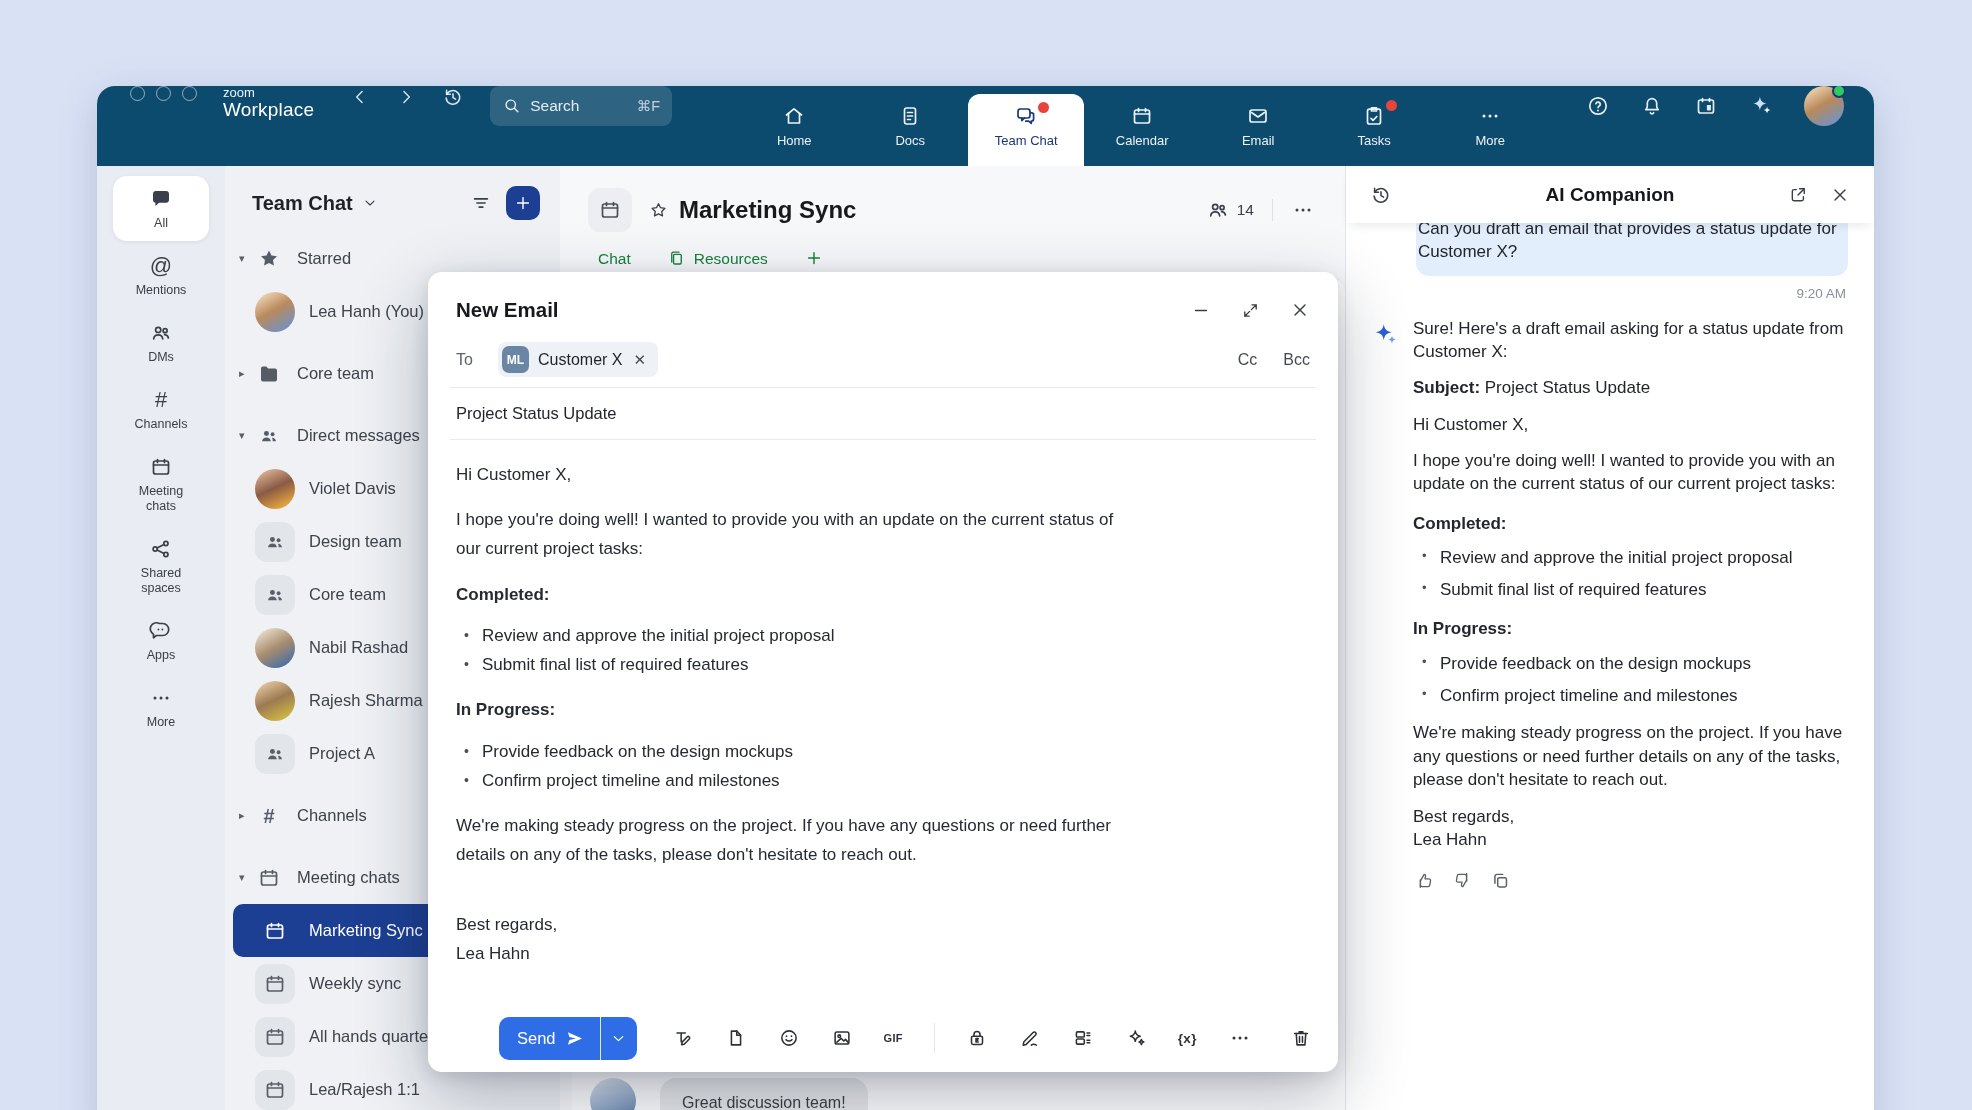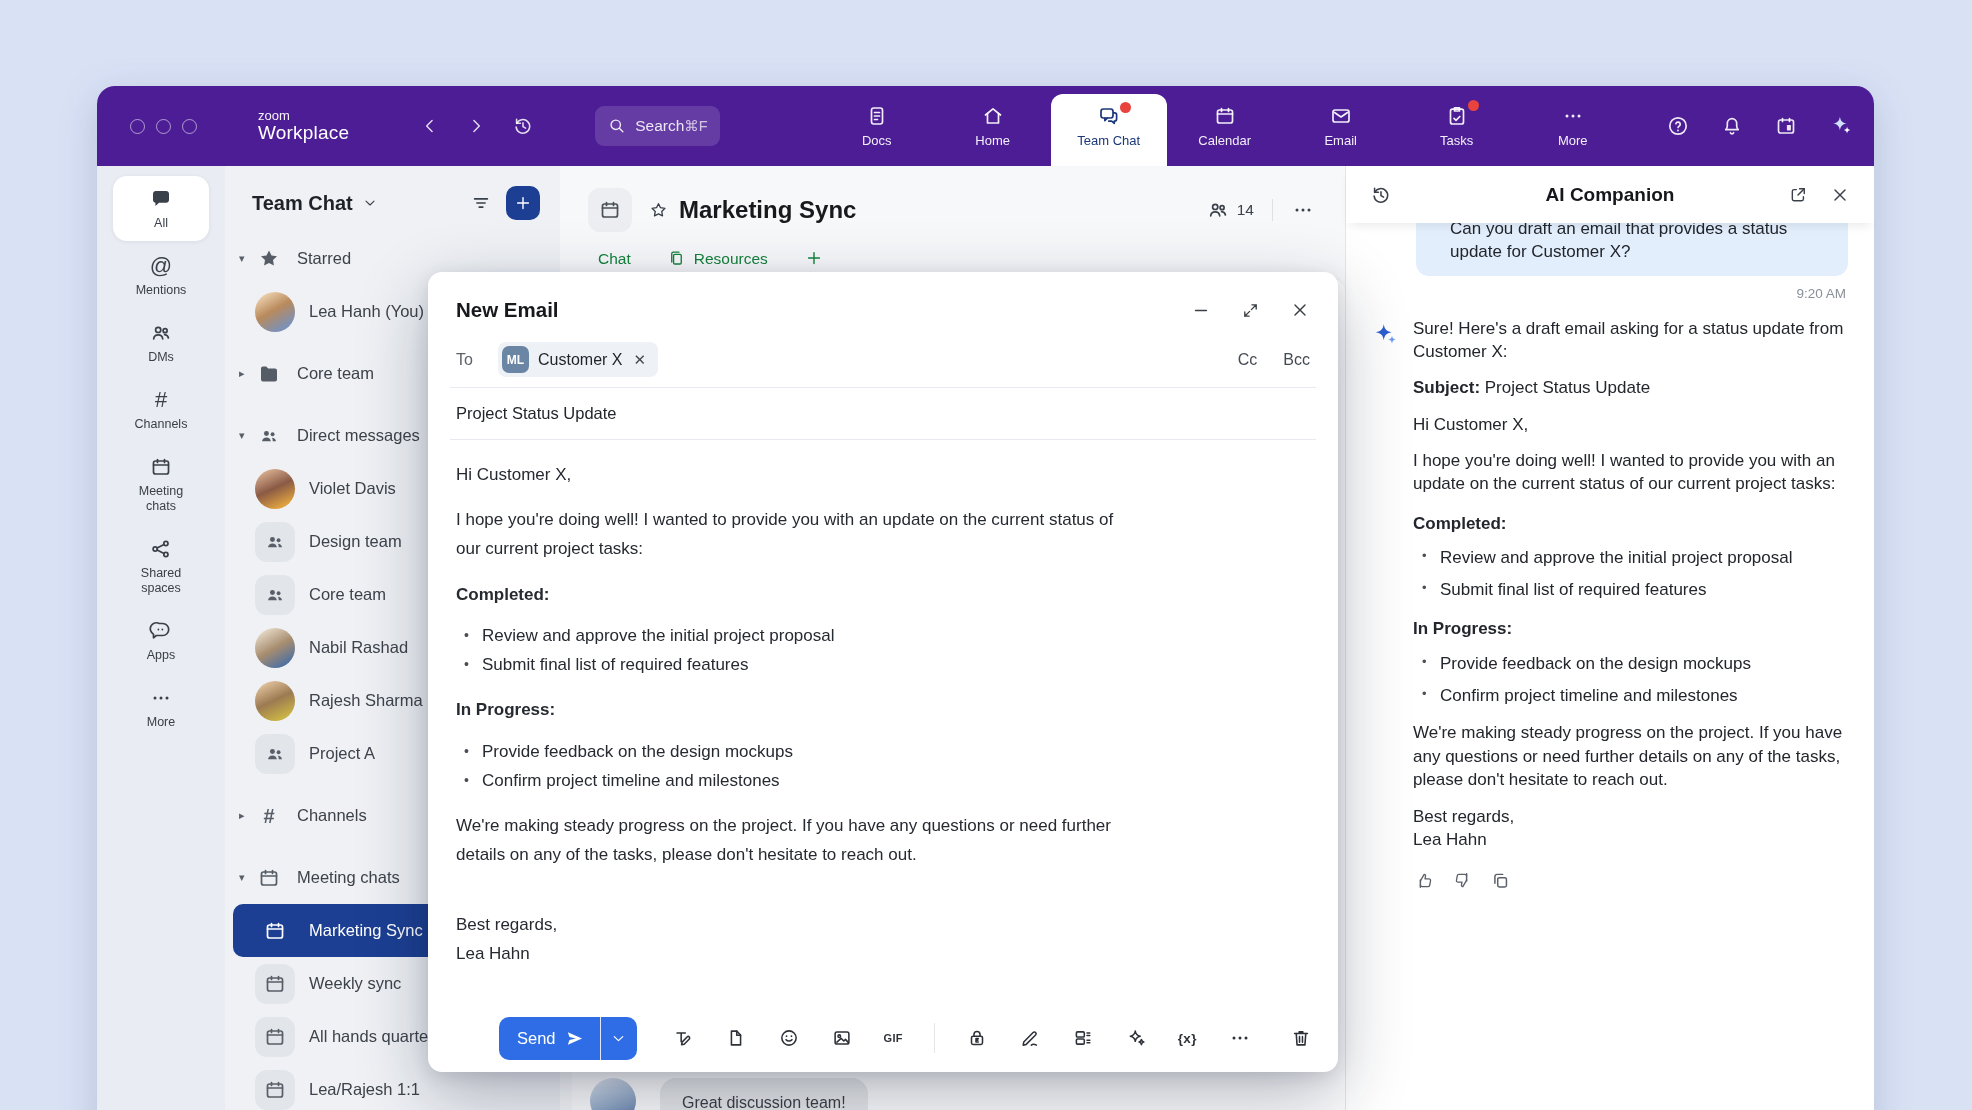--- a/index.html
+++ b/index.html
@@ -6,21 +6,21 @@
   html,body { width:1972px; height:1110px; overflow:hidden; }
   body { font-family:"Liberation Sans","DejaVu Sans",sans-serif; background:#D9E2F5; position:relative; }
   .ico svg { display:block; }
   .ico { display:inline-flex; align-items:center; justify-content:center; flex:none; }
 
   
   .app-window { position:absolute; left:97px; top:86px; width:1777px; height:1050px;
     border-radius:18px 18px 0 0; overflow:hidden; background:#EFF1F5; box-shadow:0 10px 40px rgba(30,45,90,.18); }
 
   
-  .navbar { position:absolute; left:0; top:0; right:0; height:80px; background:#4c1d95; display:flex; align-items:center;gap:35px; }
+  .navbar { position:absolute; left:0; top:0; right:0; height:80px; background:#0c4a6e; display:flex; align-items:flex-start; }
   .traffic { display:flex; gap:11px; margin-left:33px; }
   .traffic span { width:15px; height:15px; border-radius:50%; border:1.6px solid rgba(255,255,255,.55); }
   .logo { margin-left:26px; color:#fff; line-height:1.05; }
   .logo .l1 { font-size:13px; font-weight:400; opacity:.95; }
   .logo .l2 { font-size:19px; font-weight:400; letter-spacing:.2px; }
   .nav-hist { display:flex; align-items:center; gap:26px; margin-left:36px; color:rgba(255,255,255,.85); }
   .nav-hist .ico { cursor:pointer; }
   .searchbox { margin-left:26px; width:182px; height:40px; background:rgba(255,255,255,.14); border-radius:9px;
     display:flex; align-items:center; padding:0 12px; color:rgba(255,255,255,.88); }
   .searchbox .ph { font-size:15.5px; margin-left:8px; }
@@ -121,21 +121,21 @@
   .tb-trash { margin-left:auto; color:#2E3238; cursor:pointer; }
 
   
   .ai-panel { width:529px; background:#fff; border-left:1px solid #E3E6EB; position:relative; display:flex; flex-direction:column; }
   .ai-head { height:57px; display:flex; align-items:center; padding:0 24px; position:relative; z-index:3; background:#fff;
     box-shadow:0 6px 10px -4px rgba(20,30,50,.10); }
   .ai-title { position:absolute; left:0; right:0; text-align:center; font-size:19px; font-weight:700; color:#15171C; }
   .ai-head .ico { cursor:pointer; color:#3A4049; z-index:2; }
   .ai-head .right { margin-left:auto; display:flex; gap:22px; }
   .ai-scroll { flex:1; overflow:hidden; padding:0 26px 0 24px; position:relative; z-index:1; }
-  .ai-bubble { margin:-18px 0 0 auto; max-width:432px; width:fit-content; background:#E3EEFC; border-radius:13px; padding:12px 34px;
+  .ai-bubble { margin:-18px 0 0 auto; max-width:432px; width:fit-content; background:#E3EEFC; border-radius:13px; padding:12px 2px;
     font-size:17px; color:#22262C; line-height:1.38; }
   .ai-time { text-align:right; font-size:13.5px; color:#8A9099; margin:10px 2px 16px 0; }
   .ai-msg { display:flex; align-items:flex-start; }
   .ai-spark { margin-top:3px; }
   .ai-content { margin-left:13px; width:441px; font-size:17px; color:#23262C; line-height:1.37; }
   .ai-content .ai-p { margin-bottom:13px; }
   .ai-content .ai-h { font-weight:700; margin:16px 0 11px; }
   .ai-content b { font-weight:700; }
   .ai-content ul { list-style:none; margin-bottom:14px; }
   .ai-content li { position:relative; padding-left:27px; margin-bottom:9px; }
@@ -185,34 +185,34 @@
             <path d="M14.8 14.8 19 19"></path>
           </svg>
         </span>
       <span class="ph">Search</span>
       <span class="sc">⌘F</span>
     </div>
     <div class="nav-items" id="nav-items">
         <div class="nav-item">
           <span class="ico">
             <svg width="24" height="24" viewBox="0 0 24 24" fill="none" stroke="currentColor" stroke-width="1.7" stroke-linecap="round" stroke-linejoin="round">
+              <path d="M4.5 11 12 4.8 19.5 11"></path>
+              <path d="M6.5 9.6V19h11V9.6"></path>
+            </svg>
+          </span>
+          <span class="lbl">Home</span>
+        </div>
+        <div class="nav-item">
+          <span class="ico">
+            <svg width="24" height="24" viewBox="0 0 24 24" fill="none" stroke="currentColor" stroke-width="1.7" stroke-linecap="round" stroke-linejoin="round">
               <rect x="6.5" y="4" width="11" height="16" rx="2.2"></rect>
               <path d="M9.5 8.5h5M9.5 12h5M9.5 15.5h3"></path>
             </svg>
           </span>
           <span class="lbl">Docs</span>
-        </div>
-        <div class="nav-item">
-          <span class="ico">
-            <svg width="24" height="24" viewBox="0 0 24 24" fill="none" stroke="currentColor" stroke-width="1.7" stroke-linecap="round" stroke-linejoin="round">
-              <path d="M4.5 11 12 4.8 19.5 11"></path>
-              <path d="M6.5 9.6V19h11V9.6"></path>
-            </svg>
-          </span>
-          <span class="lbl">Home</span>
         </div>
         <div class="nav-item active">
           <span class="ico">
             <svg width="24" height="24" viewBox="0 0 24 24" fill="none" stroke="currentColor" stroke-width="1.7" stroke-linecap="round" stroke-linejoin="round">
               <rect x="4" y="5" width="12" height="9" rx="2.4"></rect>
               <path d="M7.8 14v2.6L10.6 14"></path>
               <path d="M16.8 8.8h.8a2 2 0 0 1 2 2v4.3a2 2 0 0 1-2 2h-.3v2.2l-2.6-2.2h-3"></path>
             </svg>
           </span>
           <span class="lbl">Team Chat</span>

